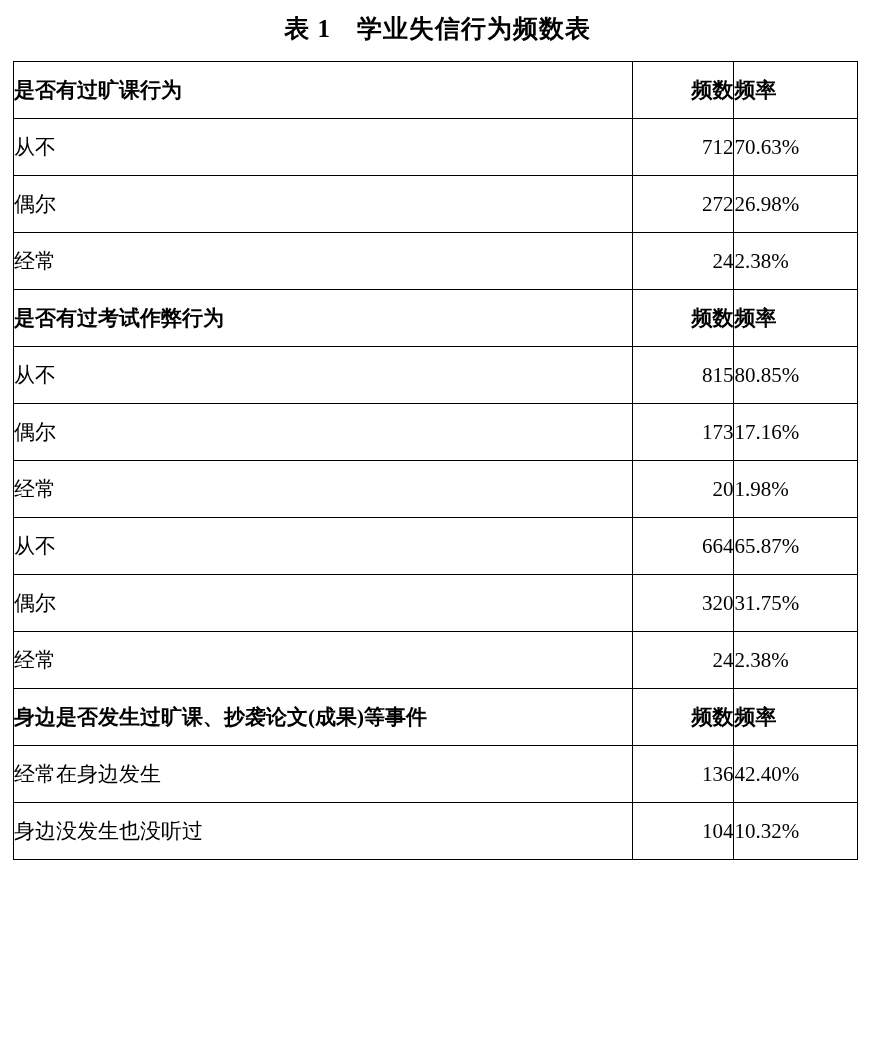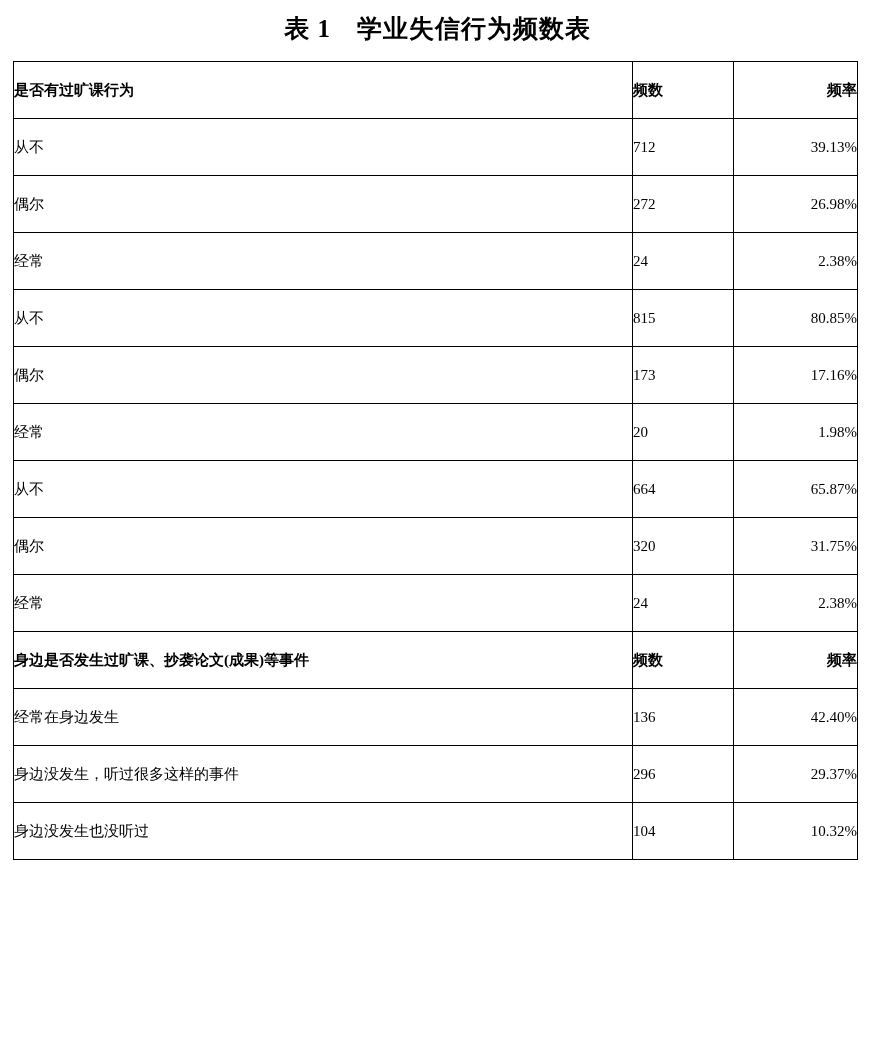--- a/index.html
+++ b/index.html
@@ -28,37 +28,37 @@
     font-family: "Liberation Serif", "DejaVu Serif", serif;
   }
   table.freq {
     border-collapse: collapse;
     width: 845px;
     margin: 0 auto;
     table-layout: fixed;
   }
   table.freq td {
     border: 1px solid #000000;
-    font-size: 15px;
+    font-size: 21px;
     padding: 0;
     height: 56px;
     vertical-align: middle;
   }
   td.label {
     text-align: left;
     padding-left: 10px;
     width: 555px;
   }
   td.count {
-    text-align: left;
+    text-align: right;
     width: 90px;
     font-family: "Liberation Serif", "DejaVu Serif", serif;
   }
   td.rate {
-    text-align: right;
+    text-align: left;
     width: 110px;
     font-family: "Liberation Serif", "DejaVu Serif", serif;
   }
   tr.header td {
     font-weight: 700;
   }
   tr.header td.count,
   tr.header td.rate {
     font-weight: 700;
   }
@@ -89,33 +89,38 @@
     <tbody>
 
       <tr class="header">
         <td class="label">是否有过旷课行为</td>
         <td class="count">频数</td>
         <td class="rate">频率</td>
       </tr>
       <tr>
         <td class="label">从不</td>
         <td class="count">712</td>
-        <td class="rate">39.13%</td>
+        <td class="rate">70.63%</td>
       </tr>
       <tr>
         <td class="label">偶尔</td>
         <td class="count">272</td>
         <td class="rate">26.98%</td>
       </tr>
       <tr>
         <td class="label">经常</td>
         <td class="count">24</td>
         <td class="rate">2.38%</td>
       </tr>
 
+      <tr class="header">
+        <td class="label">是否有过考试作弊行为</td>
+        <td class="count">频数</td>
+        <td class="rate">频率</td>
+      </tr>
       <tr>
         <td class="label">从不</td>
         <td class="count">815</td>
         <td class="rate">80.85%</td>
       </tr>
       <tr>
         <td class="label">偶尔</td>
         <td class="count">173</td>
         <td class="rate">17.16%</td>
       </tr>
@@ -145,25 +150,20 @@
         <td class="label">身边是否发生过旷课、抄袭论文(成果)等事件</td>
         <td class="count">频数</td>
         <td class="rate">频率</td>
       </tr>
       <tr>
         <td class="label">经常在身边发生</td>
         <td class="count">136</td>
         <td class="rate">42.40%</td>
       </tr>
       <tr>
-        <td class="label">身边没发生，听过很多这样的事件</td>
-        <td class="count">296</td>
-        <td class="rate">29.37%</td>
-      </tr>
-      <tr>
         <td class="label">身边没发生也没听过</td>
         <td class="count">104</td>
         <td class="rate">10.32%</td>
       </tr>
     </tbody>
   </table>
 
 </div>
 
 </body></html>

